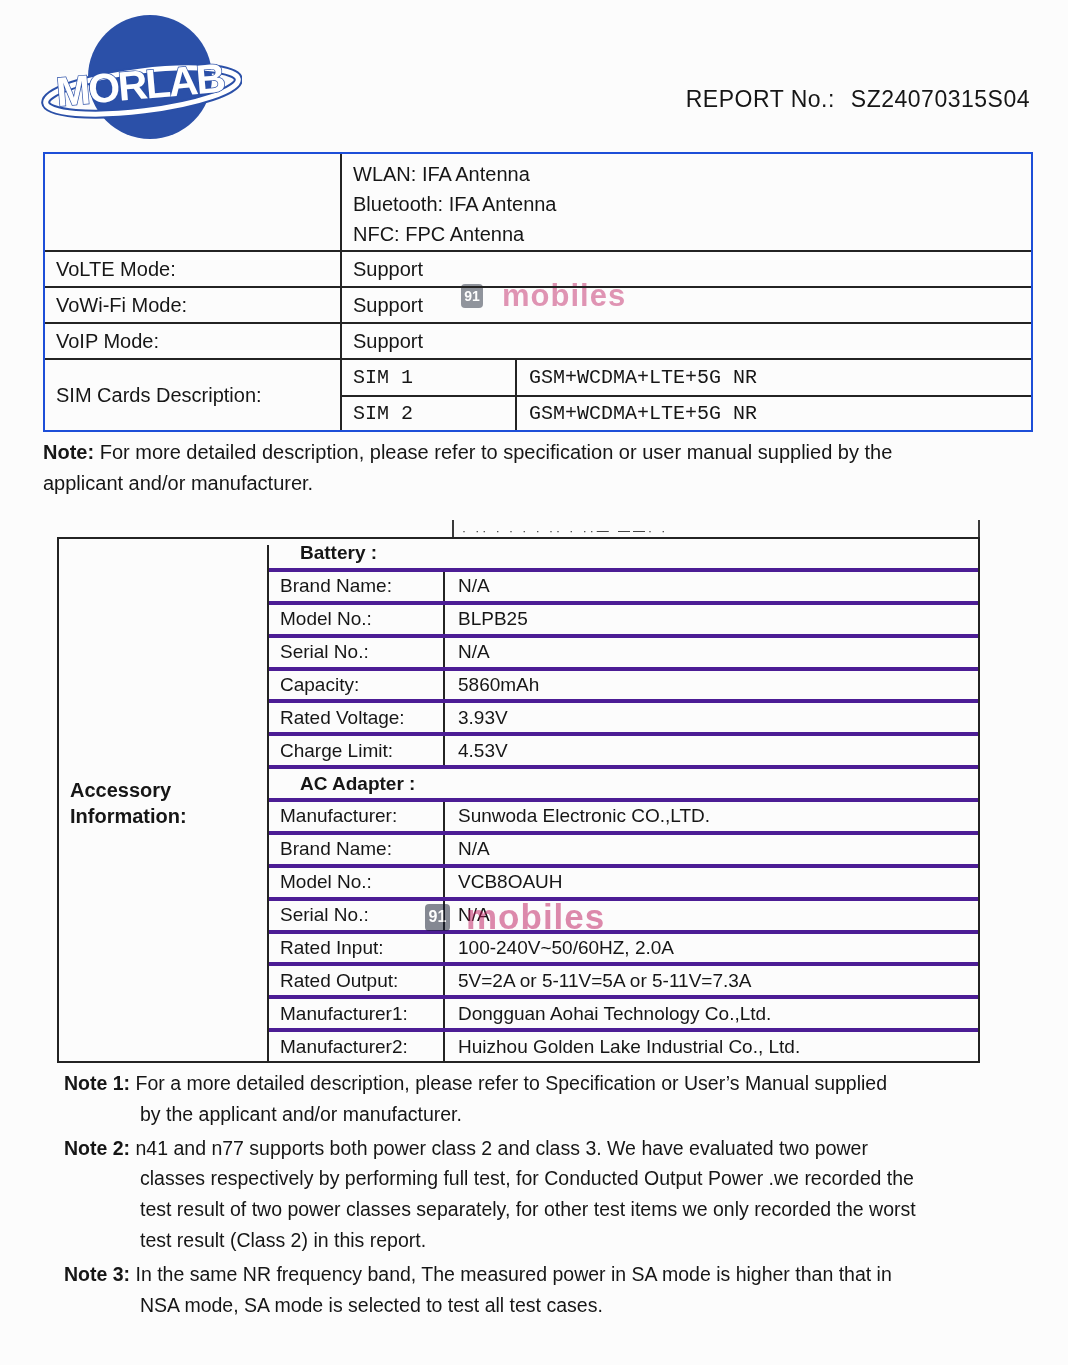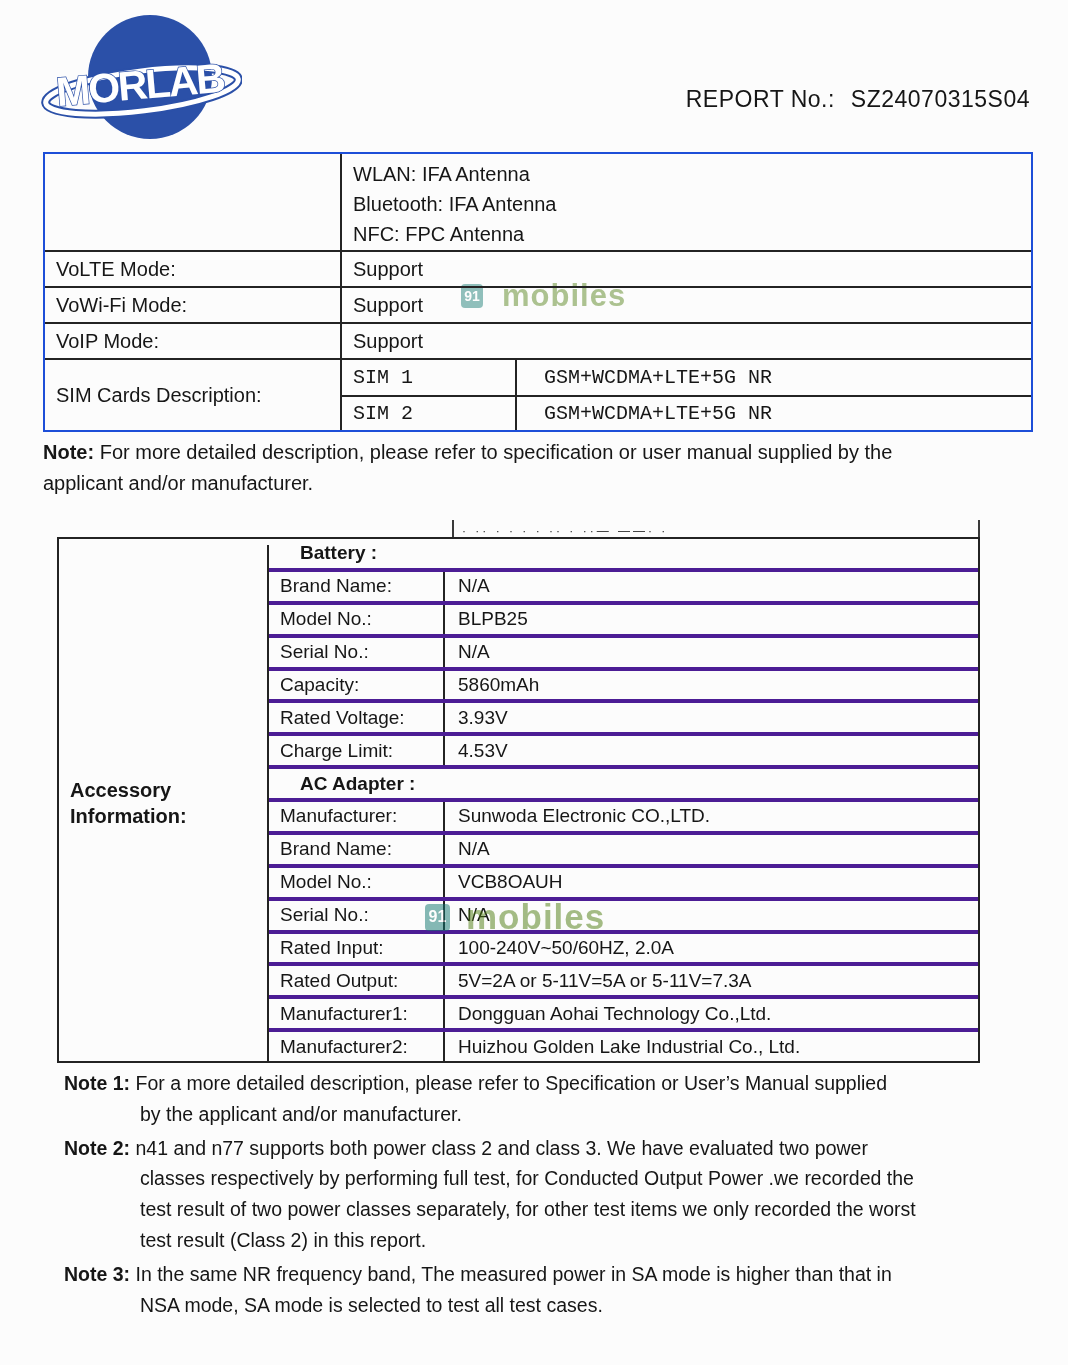--- a/index.html
+++ b/index.html
@@ -8,44 +8,44 @@
     position:relative;width:1068px;height:1365px;background:#fcfcfc;
     font-family:"Liberation Sans","DejaVu Sans",sans-serif;color:#161616;
     overflow:hidden;margin:0 auto;
   }
   
   .logo{position:absolute;left:32px;top:6px;width:210px;height:145px;}
   .report-line{position:absolute;top:86px;right:38px;font-size:23px;letter-spacing:.5px;white-space:nowrap;}
   .report-line .lbl{margin-right:16px;}
   
   .wm{position:absolute;display:flex;align-items:center;opacity:.5;pointer-events:none;}
-  .wm-badge{background:#0f766e;color:#fff;font-weight:bold;border-radius:4px;
+  .wm-badge{background:#0f172a;color:#fff;font-weight:bold;border-radius:4px;
     display:flex;align-items:center;justify-content:center;}
-  .wm-name{color:#4d7c0f;font-weight:bold;letter-spacing:1px;}
+  .wm-name{color:#be185d;font-weight:bold;letter-spacing:1px;}
   .wm1{left:461px;top:278px;gap:19px;opacity:.45;}
   .wm1 .wm-badge{width:22px;height:24px;font-size:14px;}
   .wm1 .wm-name{font-size:31px;}
   .wm2{left:425px;top:897px;gap:16px;opacity:.5;}
   .wm2 .wm-badge{width:25px;height:27px;font-size:16px;}
   .wm2 .wm-name{font-size:35px;}
   
   .t1{position:absolute;left:43px;top:152px;width:990px;border:2px solid #1d4ed8;font-size:20px;}
   .t1-row{display:flex;align-items:stretch;}
   .t1-row + .t1-row{border-top:2px solid #232323;}
   .t1-left{width:297px;border-right:2px solid #232323;padding-left:11px;display:flex;align-items:center;font-weight:normal;}
   .t1-val{flex:1;padding-left:11px;display:flex;align-items:center;}
   .antenna-row{height:96px;}
   .antenna-lines{flex:1;padding:5px 0 0 11px;line-height:30px;}
   .mode-row{height:36px;}
   .sim-block{display:flex;}
   .sim-rows{flex:1;display:flex;flex-direction:column;font-family:Liberation Mono, monospace;}
   .sim-row{height:35px;display:flex;align-items:stretch;}
   .sim-row + .sim-row{border-top:2px solid #232323;}
   .sim-name{width:175px;border-right:2px solid #232323;padding-left:11px;display:flex;align-items:center;}
-  .sim-val{flex:1;padding-left:27px;display:flex;align-items:center;}
+  .sim-val{flex:1;padding-left:12px;display:flex;align-items:center;}
   
   .note1{position:absolute;left:43px;top:437px;width:1000px;font-size:20px;line-height:31px;}
   
   .clip-row{position:absolute;left:452px;top:520px;width:528px;height:17px;
     border-left:2px solid #3a3a3a;border-right:2px solid #3a3a3a;overflow:hidden;
     display:flex;align-items:flex-end;padding:0 0 2px 8px;}
   .clip-row span{font-size:12px;letter-spacing:3px;color:#2c2c2c;line-height:8px;}
   
   .t2{position:absolute;left:57px;top:537px;width:923px;height:526px;border:2px solid #232323;display:flex;font-size:19px;}
   .t2-left{width:210px;border-right:2px solid #232323;display:flex;flex-direction:column;

